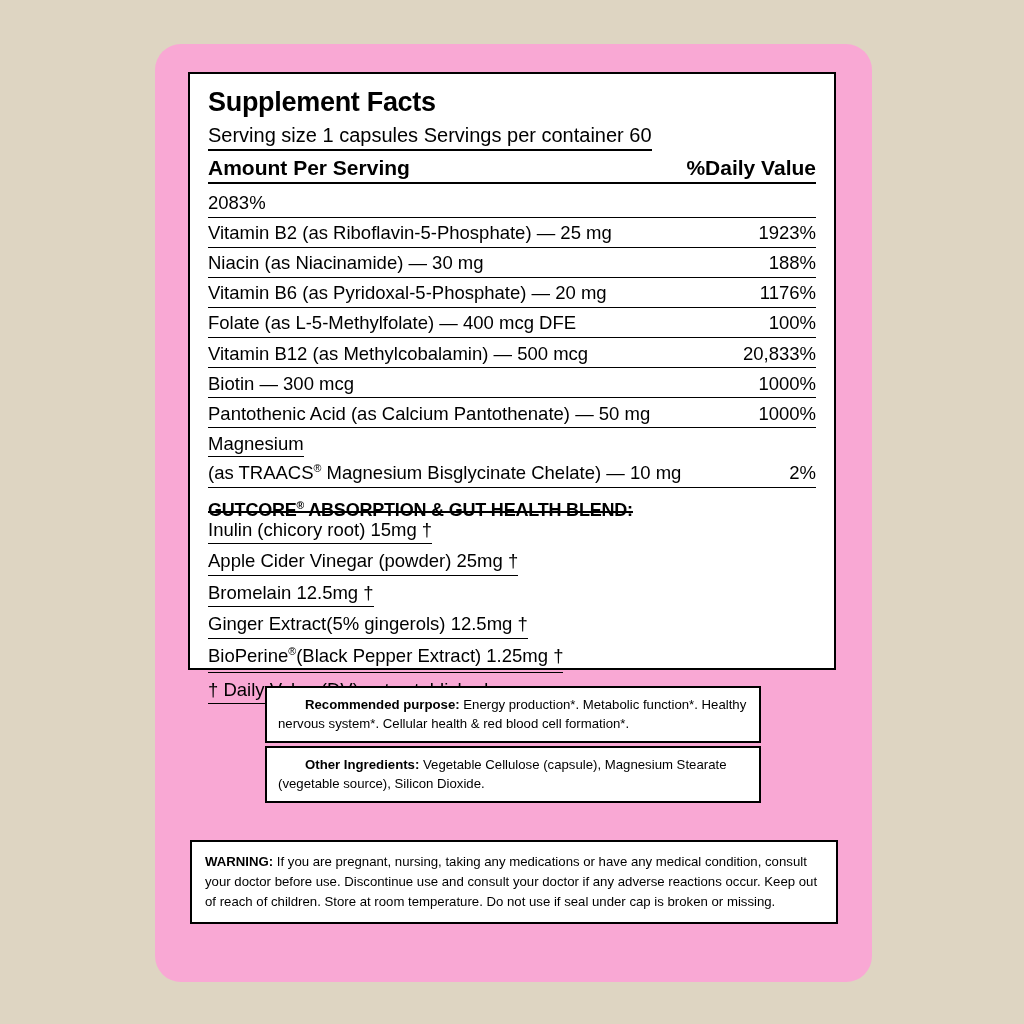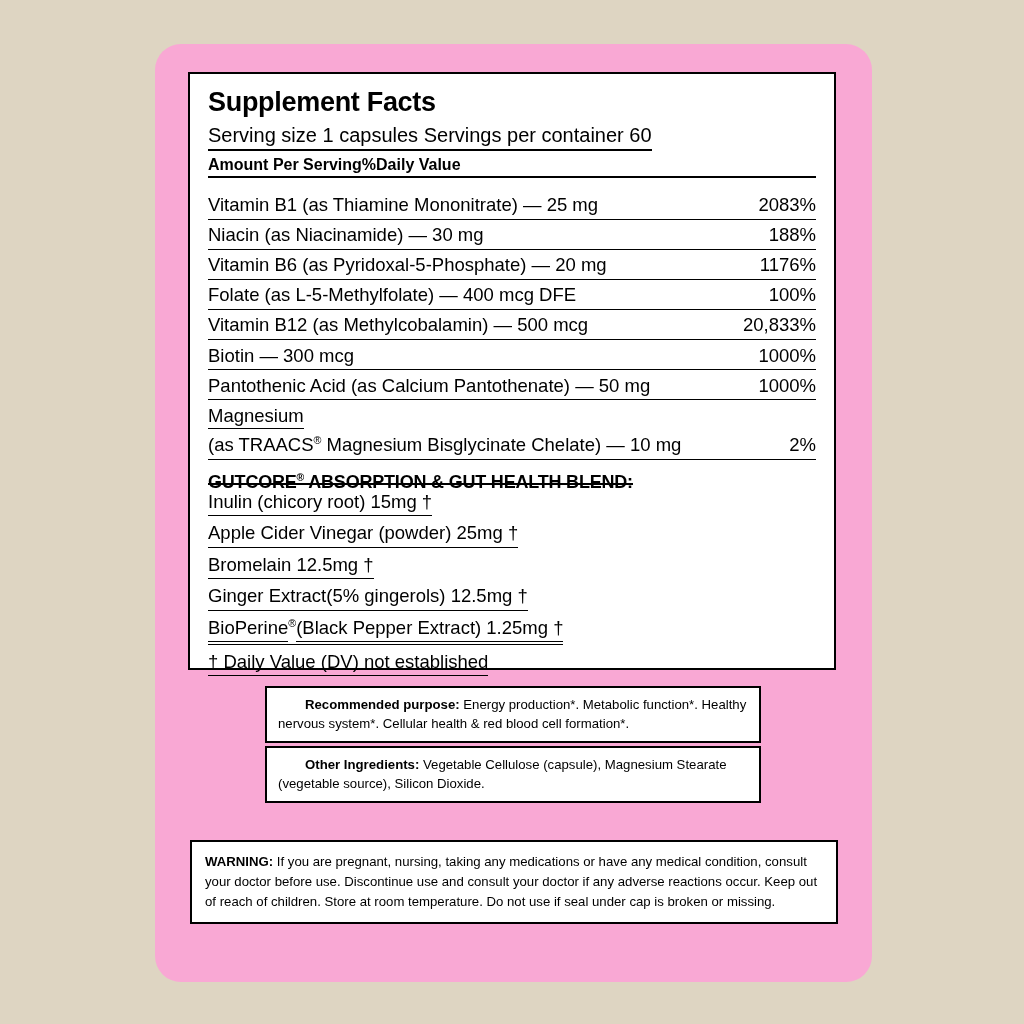--- a/index.html
+++ b/index.html
@@ -38,26 +38,27 @@
   .serving {
     font-size: 20px;
     line-height: 1.32;
     border-bottom: 2px solid #000;
     display: inline-block;
     padding-bottom: 1px;
     white-space: nowrap;
   }
   .amt-head {
     display: flex;
+    justify-content: space-between;
     align-items: baseline;
-    font-size: 16px;
+    font-size: 21px;
     font-weight: bold;
     border-bottom: 2.4px solid #000;
     padding: 5px 0 2px 0;
-    margin-bottom: 12px;
+    margin-bottom: 4px;
   }
   .nutrient-rows { margin-top: 0; }
   .nrow {
     display: flex;
     justify-content: space-between;
     align-items: baseline;
     font-size: 18.5px;
     line-height: 1.28;
     border-bottom: 1.6px solid #000;
     padding: 3.2px 0 2.2px 0;
@@ -141,24 +142,27 @@
     </div>
 
     <div class="amt-head">
       <span>Amount Per Serving</span>
       <span>%Daily Value</span>
     </div>
 
     <div class="nutrient-rows">
 
       <div class="nrow">
-        <span class="nname">Vitamin B1 (as Thiamine Mononitrate) — 25 mg</span>
         <span class="nval">2083%</span>
       </div>
 
+      <div class="nrow">
+        <span class="nname">Vitamin B2 (as Riboflavin-5-Phosphate) — 25 mg</span>
+        <span class="nval">1923%</span>
+      </div>
 
       <div class="nrow">
         <span class="nname">Niacin (as Niacinamide) — 30 mg</span>
         <span class="nval">188%</span>
       </div>
 
       <div class="nrow">
         <span class="nname">Vitamin B6 (as Pyridoxal-5-Phosphate) — 20 mg</span>
         <span class="nval">1176%</span>
       </div>

